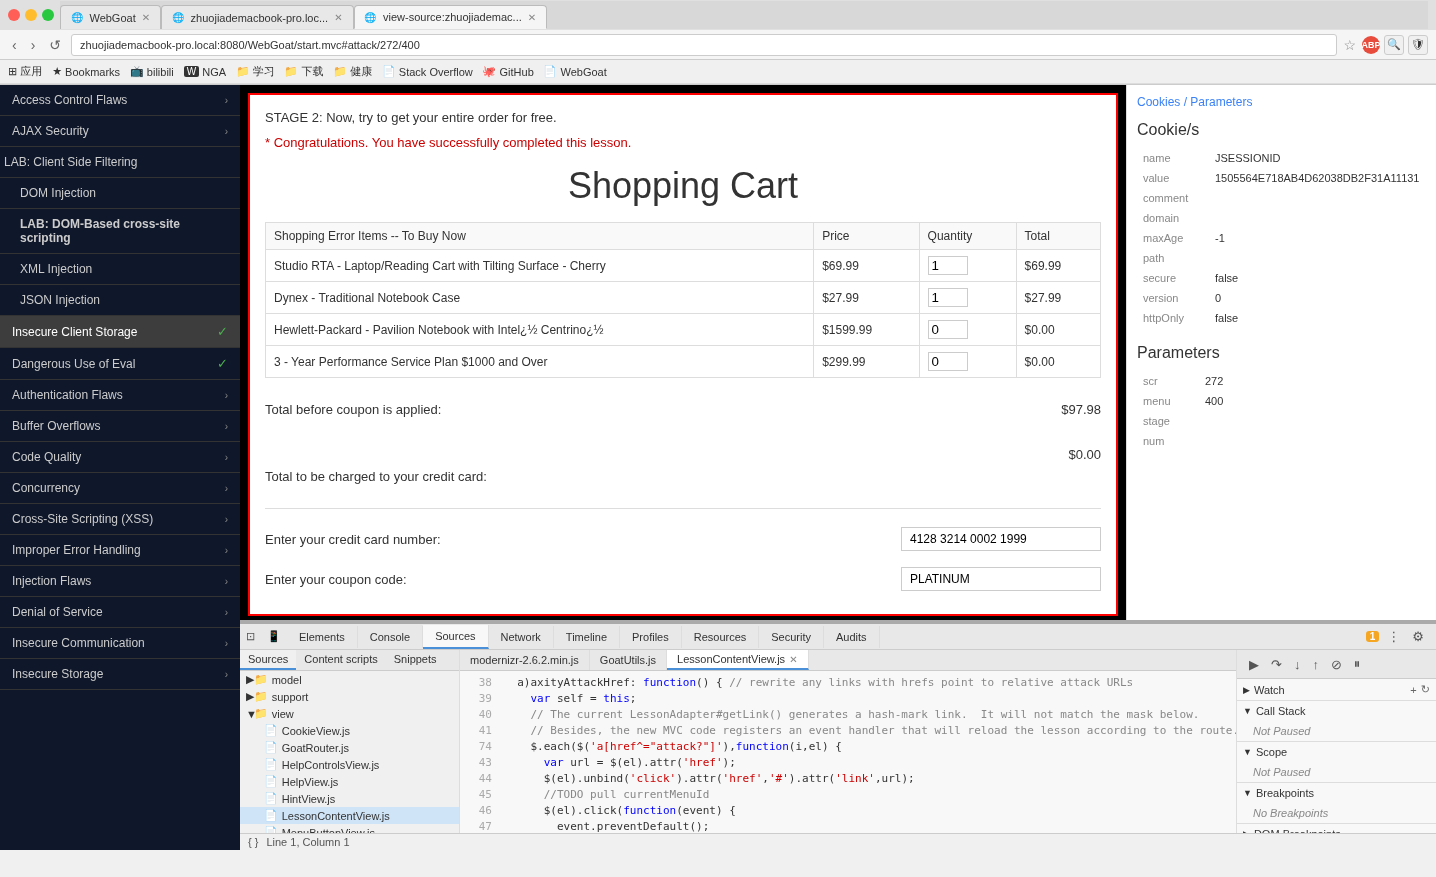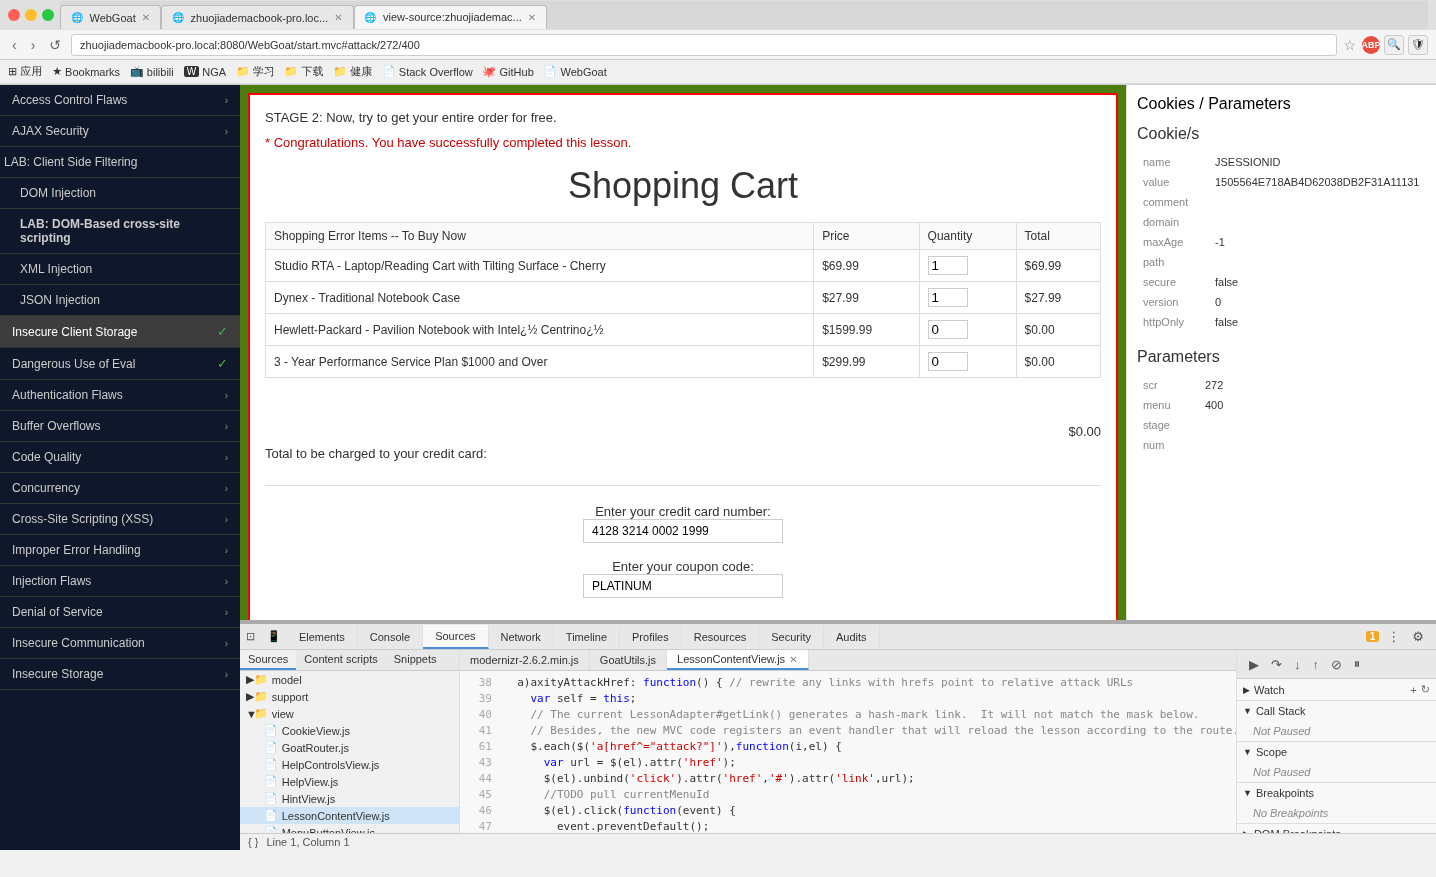--- a/index.html
+++ b/index.html
@@ -40,27 +40,27 @@
     .sidebar-item .check-icon { color: #4CAF50; font-size: 13px; }
     .stage-text { color: #333; margin-bottom: 10px; font-size: 13px; }
     .success-text { color: #cc0000; margin-bottom: 15px; font-size: 13px; }
 
     .shopping-cart-title { text-align: center; font-size: 36px; font-weight: normal; color: #333; margin-bottom: 15px; }
 
     .cart-table { width: 100%; border-collapse: collapse; margin-bottom: 20px; }
     .cart-table th { background: #f9f9f9; border: 1px solid #ddd; padding: 6px 8px; text-align: left; font-weight: normal; font-size: 12px; }
     .cart-table td { border: 1px solid #ddd; padding: 6px 8px; font-size: 12px; }
 
-    .input-row { display: flex; align-items: center; padding: 8px 0; font-size: 13px; flex-direction: column; }
+    .input-row { display: flex; align-items: center; padding: 8px 0; font-size: 13px; }
     .input-label { flex: 1; }
     .input-field { border: 1px solid #ccc; padding: 4px 8px; font-size: 12px; width: 200px; }
 
     
     .right-panel { width: 310px; background: white; border-left: 1px solid #ddd; overflow-y: auto; padding: 10px; flex-shrink: 0; }
-    .panel-title { font-size: 16px; color: #000000; margin-bottom: 12px; font-weight: normal; }
+    .panel-title { font-size: 12px; color: #3b82f6; margin-bottom: 12px; font-weight: normal; }
     .panel-section-title { font-size: 16px; color: #333; margin-bottom: 8px; font-weight: normal; }
     .panel-table { width: 100%; margin-bottom: 15px; }
     .panel-table tr td { padding: 3px 4px; font-size: 11px; vertical-align: top; }
     .panel-table tr td:first-child { color: #888; width: 70px; white-space: nowrap; }
     .panel-table tr td:last-child { color: #333; word-break: break-all; }
     .params-table { width: 100%; }
     .params-table tr td { padding: 3px 4px; font-size: 11px; }
     .params-table tr td:first-child { color: #888; width: 60px; }
     .params-table tr td:last-child { color: #333; }
 
@@ -256,21 +256,21 @@
     <div class="sidebar-item">
       <span class="item-label">Insecure Storage</span>
       <span class="chevron">›</span>
     </div>
   </div>
 
   <div style="flex:1; display:flex; flex-direction:column; overflow:hidden;">
 
     <div style="flex:1; display:flex; overflow:hidden;">
 
-      <div style="flex:1; overflow-y:auto; padding:8px; background:#4d7c0f;">
+      <div style="flex:1; overflow-y:auto; padding:8px; background:#000000;">
         <div style="border:2px solid red; background:white; padding:15px; min-height:400px;">
           <p class="stage-text">STAGE 2: Now, try to get your entire order for free.</p>
           <p class="success-text">* Congratulations. You have successfully completed this lesson.</p>
 
           <h2 class="shopping-cart-title">Shopping Cart</h2>
 
           <table class="cart-table">
             <thead>
               <tr>
                 <th>Shopping Error Items -- To Buy Now</th>
@@ -302,20 +302,24 @@
                 <td>3 - Year Performance Service Plan $1000 and Over</td>
                 <td>$299.99</td>
                 <td><input type="text" style="width: 40px; border: 1px solid rgb(204, 204, 204); padding: 1px 3px;" value="0"></td>
                 <td>$0.00</td>
               </tr>
             </tbody>
           </table>
 
           <div style="padding: 0 0 10px 0;">
             <div style="display:flex; align-items:center; padding:4px 0; font-size:13px;">
+              <span style="flex:1;">Total before coupon is applied:</span>
+              <span>$97.98</span>
+            </div>
+            <div style="display:flex; align-items:center; padding:4px 0; font-size:13px;">
               <span style="flex:1;margin-top:44px;">Total to be charged to your credit card:</span>
               <span>$0.00</span>
             </div>
           </div>
 
           <div style="height:1px; background:#ddd; margin: 10px 0;"></div>
 
           <div class="input-row">
             <span class="input-label">Enter your credit card number:</span>
             <input type="text" class="input-field" value="4128 3214 0002 1999" style="">
@@ -517,21 +521,21 @@
             </div>
             <div class="code-line">
               <span class="line-num">40</span>
               <span class="code-text">    <span style="color:#888;">// The current LessonAdapter#getLink() generates a hash-mark link.  It will not match the mask below.</span></span>
             </div>
             <div class="code-line">
               <span class="line-num">41</span>
               <span class="code-text">    <span style="color:#888;">// Besides, the new MVC code registers an event handler that will reload the lesson according to the route.</span></span>
             </div>
             <div class="code-line">
-              <span class="line-num">61</span>
+              <span class="line-num">74</span>
               <span class="code-text">    $.each($(<span class="kw-string">'a[href^="attack?"]'</span>),<span class="kw-blue">function</span>(i,el) {</span>
             </div>
             <div class="code-line">
               <span class="line-num">43</span>
               <span class="code-text">      <span class="kw-blue">var</span> url = $(el).attr(<span class="kw-string">'href'</span>);</span>
             </div>
             <div class="code-line">
               <span class="line-num">44</span>
               <span class="code-text">      $(el).unbind(<span class="kw-string">'click'</span>).attr(<span class="kw-string">'href'</span>,<span class="kw-string">'#'</span>).attr(<span class="kw-string">'link'</span>,url);</span>
             </div>

